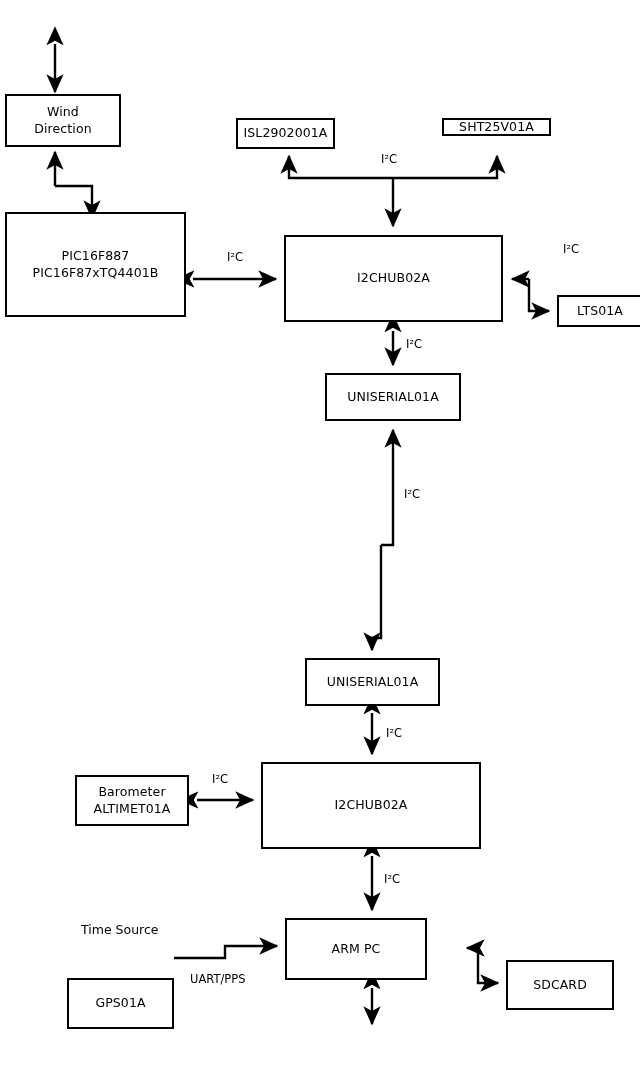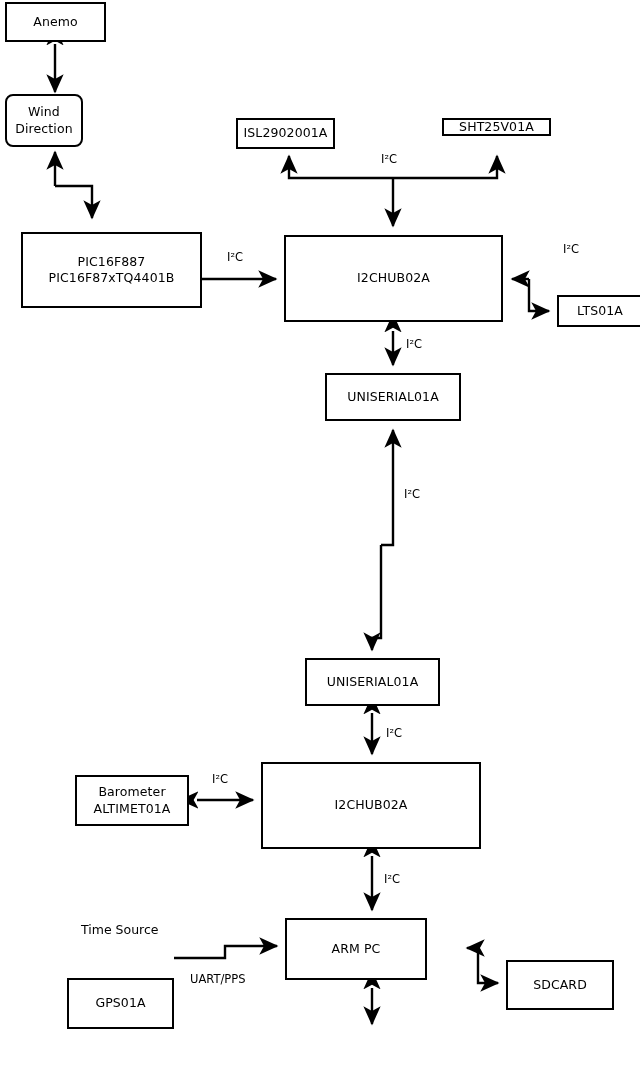--- a/index.html
+++ b/index.html
@@ -107,30 +107,27 @@
 
       <path d="M174,958 L225,958 L225,946 L277,946" marker-end="url(#arrowEnd)"></path>
 
       <path d="M478,948 L467,948" marker-end="url(#arrowEnd)"></path>
       <path d="M478,948 L478,983 L498,983" marker-end="url(#arrowEnd)"></path>
 
       <line x1="372" y1="988" x2="372" y2="1024" marker-start="url(#arrowStart)" marker-end="url(#arrowEnd)"></line>
     </g>
   </svg>
 
-  <div class="node" style="left:5px; top:2px; width:101px; height:40px;">
-    <span class="node-label">Anemo</span>
-  </div>
 
-  <div class="node" style="left:5px; top:94px; width:78px; height:53px;border-radius:8px;">
+  <div class="node" style="left:5px; top:94px; width:116px; height:53px;">
     <span class="node-label">Wind
 Direction</span>
   </div>
 
-  <div class="node" style="left:5px; top:232px; width:181px; height:76px;margin-left:16px;">
+  <div class="node" style="left:5px; top:212px; width:181px; height:105px;">
     <span class="node-label">PIC16F887
 PIC16F87xTQ4401B</span>
   </div>
 
   <div class="node" style="left:236px; top:118px; width:99px; height:31px;">
     <span class="node-label">ISL2902001A</span>
   </div>
 
   <div class="node" style="left:442px; top:118px; width:109px; height:18px;">
     <span class="node-label">SHT25V01A</span>

